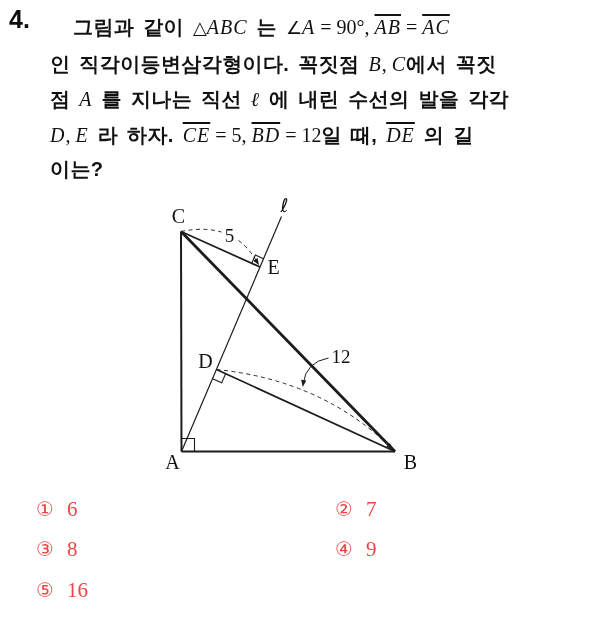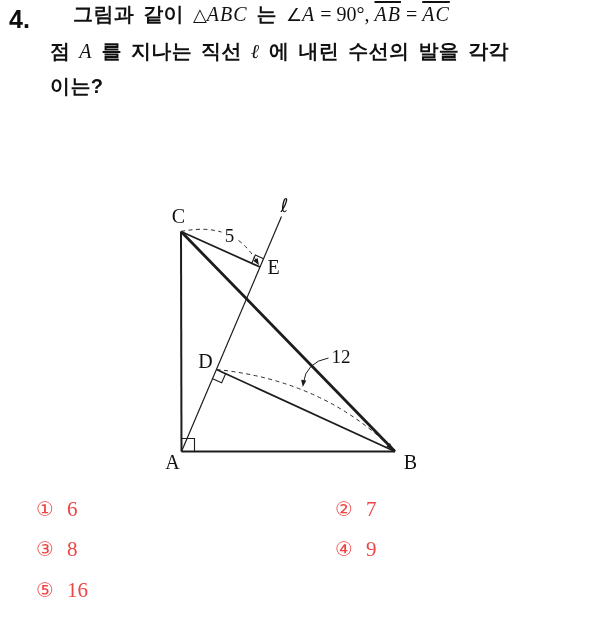--- a/index.html
+++ b/index.html
@@ -1,21 +1,21 @@
 <!DOCTYPE html>
 <html><head>
 <meta charset="utf-8">
 <style>
   html,body{margin:0;padding:0;background:#fff;}
   .page{position:relative;width:601px;height:621px;background:#ffffff;overflow:hidden;
         font-family:"Liberation Sans",sans-serif;color:#111;}
   .qnum{position:absolute;left:9px;top:5px;font-size:25px;font-weight:700;
         font-family:"Liberation Sans",sans-serif;color:#0d0d0d;}
   .qtext{position:absolute;left:50px;top:3px;width:548px;height:180px;}
-  .qline{position:absolute;height:36px;line-height:22px;white-space:nowrap;left:0;text-align:right;}
+  .qline{position:absolute;height:36px;line-height:48px;white-space:nowrap;left:0;text-align:right;}
   .qline:nth-child(1){top:0;left:23px;}
   .qline:nth-child(2){top:37px;}
   .qline:nth-child(3){top:72px;}
   .qline:nth-child(4){top:108px;}
   .qline:nth-child(5){top:142px;}
   .kr{font-family:"Liberation Sans",sans-serif;font-weight:700;font-size:20px;
       letter-spacing:0.4px;word-spacing:3px;}
   .rm{font-family:"Liberation Serif","DejaVu Serif",serif;font-size:20px;}
   .it{font-family:"Liberation Serif","DejaVu Serif",serif;font-size:20px;font-style:italic;letter-spacing:1px;}
   .sym{font-family:"DejaVu Sans",sans-serif;font-size:18px;}
@@ -38,21 +38,23 @@
 </style>
 </head>
 <body>
 
 <div class="page">
 
   <div class="qnum">4.</div>
 
   <div class="qtext" id="qtext">
       <div class="qline"><span class="kr">그림과 같이 </span><span class="sym">△</span><span class="it">ABC</span><span class="kr"> 는 </span><span class="sym">∠</span><span class="it">A</span><span class="rm"> = 90°, </span><span class="ov">AB</span><span class="rm"> = </span><span class="ov">AC</span></div>
+      <div class="qline"><span class="kr">인 직각이등변삼각형이다. 꼭짓점 </span><span class="it">B</span><span class="rm">, </span><span class="it">C</span><span class="kr">에서 꼭짓</span></div>
       <div class="qline"><span class="kr">점 </span><span class="it">A</span><span class="kr"> 를 지나는 직선 </span><span class="it">ℓ</span><span class="kr"> 에 내린 수선의 발을 각각</span></div>
+      <div class="qline"><span class="it">D</span><span class="rm">, </span><span class="it">E</span><span class="kr"> 라 하자. </span><span class="ov">CE</span><span class="rm"> = 5, </span><span class="ov">BD</span><span class="rm"> = 12</span><span class="kr">일 때, </span><span class="ov">DE</span><span class="kr"> 의 길</span></div>
       <div class="qline"><span class="kr">이는?</span></div>
     </div>
 
   <svg class="fig" width="601" height="621" viewBox="0 0 601 621">
     <line id="side-ac" class="fline" stroke-width="2" x1="181.5" y1="451.5" x2="181" y2="231.5"></line>
     <line id="side-ab" class="fline" stroke-width="2.2" x1="181.5" y1="451.5" x2="395" y2="451.5"></line>
     <line id="side-cb" class="fline" stroke-width="2.8" x1="181" y1="231.5" x2="395" y2="451.5"></line>
     <line id="line-l" class="fline" stroke-width="1.2" x1="181.5" y1="451.5" x2="281.5" y2="216.5"></line>
     <line id="seg-ce" class="fline" stroke-width="1.7" x1="181" y1="231.5" x2="260" y2="267"></line>
     <line id="seg-db" class="fline" stroke-width="1.7" x1="216.5" y1="369.5" x2="395" y2="451.5"></line>

